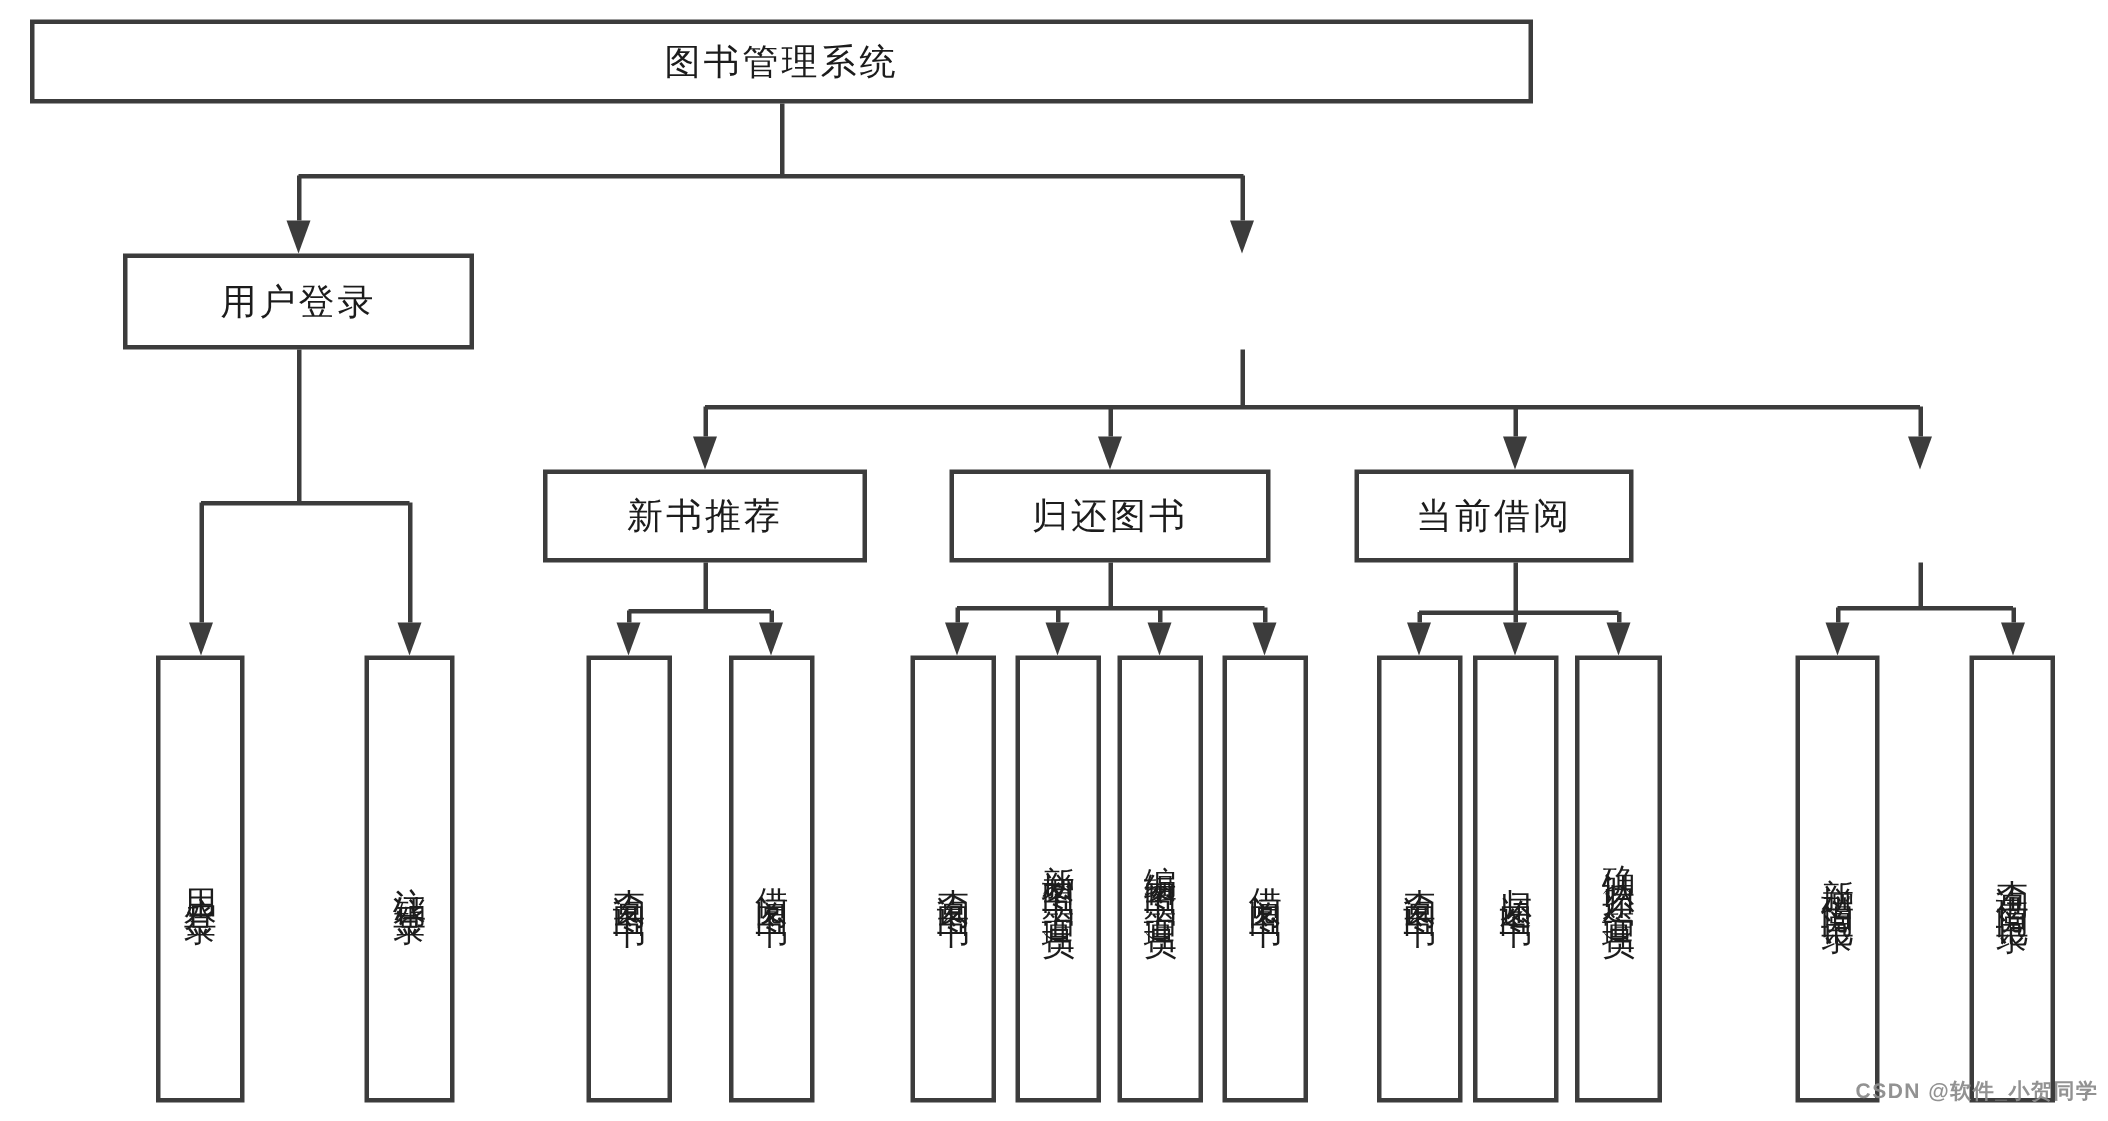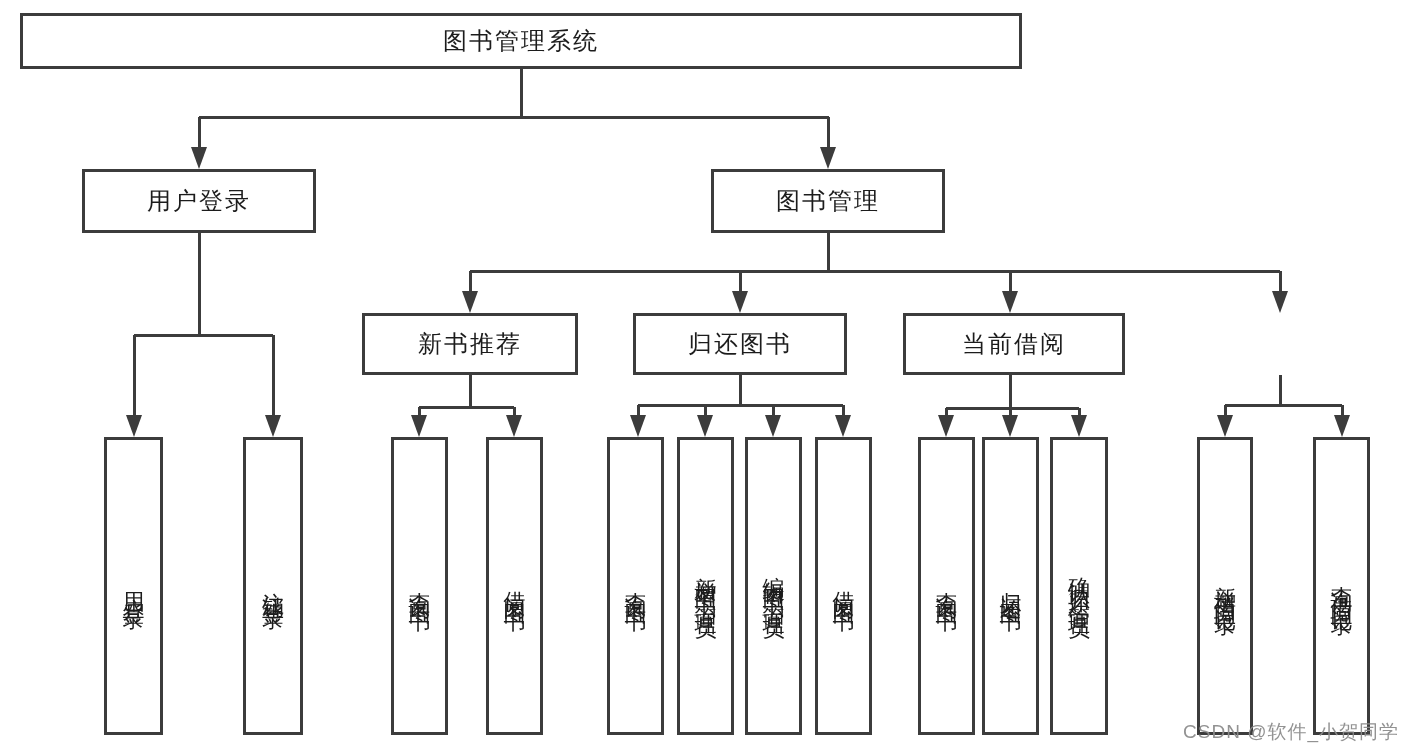--- a/index.html
+++ b/index.html
@@ -36,47 +36,45 @@
   .seg{position:absolute;background:#3c3c3c;}
   .arrowhead{
     position:absolute;
     width:0;height:0;
     border-style:solid;
     border-color:#3c3c3c transparent transparent transparent;
   }
   .watermark{
     position:absolute;
     top:719px;right:6px;
-    font-size:19px;
+    font-size:14px;
     color:rgba(140,140,140,0.95);
     letter-spacing:1px;
     white-space:nowrap;
+    font-weight:bold;
   }
 </style>
 </head>
 <body>
 
 <div class="stage">
   <div class="canvas">
       <div class="node" style="left: 20px; top: 13px; width: 1002px; height: 56px; border-color: rgb(60, 60, 60); background: rgb(255, 255, 255);">
         <span class="node-label" style="color: rgb(28, 28, 28);">图书管理系统</span>
       </div>
       <div class="node" style="left: 82px; top: 169px; width: 234px; height: 64px; border-color: rgb(60, 60, 60); background: rgb(255, 255, 255);">
         <span class="node-label" style="color: rgb(28, 28, 28);">用户登录</span>
       </div>
-      <div class="node" style="left: 711px; top: 169px; width: 234px; height: 64px; border-color: rgb(60, 60, 60); background: rgb(255, 255, 255);">
-        <span class="node-label" style="color: rgb(28, 28, 28);">图书管理</span>
-      </div>
       <div class="node" style="left: 362px; top: 313px; width: 216px; height: 62px; border-color: rgb(60, 60, 60); background: rgb(255, 255, 255); text-align: center;">
         <span class="node-label" style="color: rgb(28, 28, 28);">新书推荐</span>
       </div>
       <div class="node" style="left: 633px; top: 313px; width: 214px; height: 62px; border-color: rgb(60, 60, 60); background: rgb(255, 255, 255);">
         <span class="node-label" style="color: rgb(28, 28, 28);">归还图书</span>
       </div>
-      <div class="node" style="left: 903px; top: 313px; width: 222px; height: 62px; border-color: rgb(60, 60, 60); background: rgb(255, 255, 255);">
+      <div class="node" style="left: 903px; top: 313px; width: 186px; height: 62px; border-color: rgb(60, 60, 60); background: rgb(255, 255, 255);">
         <span class="node-label" style="color: rgb(28, 28, 28);">当前借阅</span>
       </div>
       <div class="node vertical" style="left: 104px; top: 437px; width: 59px; height: 298px; border-color: rgb(60, 60, 60); background: rgb(255, 255, 255);">
         <span class="node-label" style="color: rgb(28, 28, 28);">用户登录</span>
       </div>
       <div class="node vertical" style="left: 243px; top: 437px; width: 60px; height: 298px; border-color: rgb(60, 60, 60); background: rgb(255, 255, 255);">
         <span class="node-label" style="color: rgb(28, 28, 28);">注销登录</span>
       </div>
       <div class="node vertical" style="left: 391px; top: 437px; width: 57px; height: 298px; border-color: rgb(60, 60, 60); background: rgb(255, 255, 255);">
         <span class="node-label" style="color: rgb(28, 28, 28);">查询图书</span>

